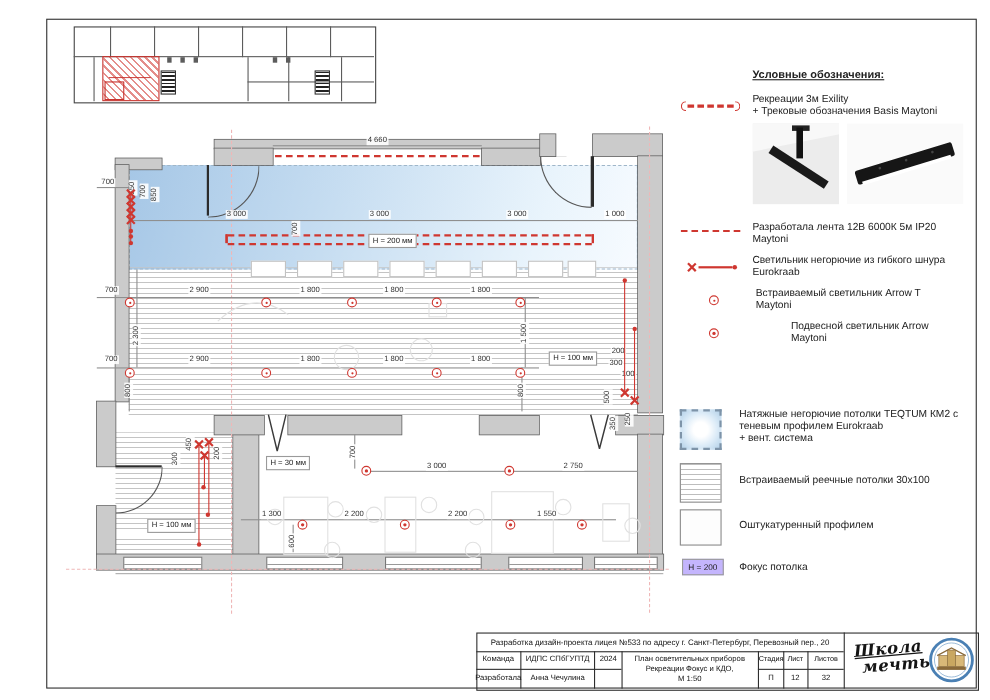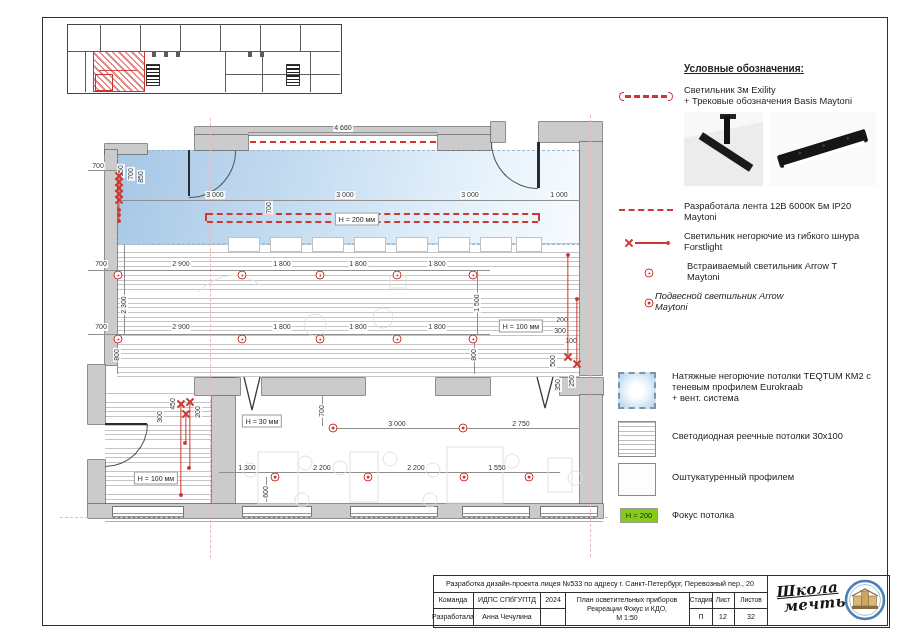--- a/index.html
+++ b/index.html
@@ -323,21 +323,21 @@
 
   <div>
     <div class="lg-title" style="left:684px;top:63px;">Условные обозначения:</div>
 
     <div class="abs" style="left:619px;top:92px;width:54px;height:10px;">
       <div class="cap capL"></div>
         <div class="cap capR"></div>
       <div class="abs" style="left:6px;right:6px;top:3px;height:0;border-top:3px dashed #cf3730;"></div>
     </div>
     <div class="lg-t" style="left:684px;top:85px;">
-      <div>Светильник 3м Exility</div>
+      <div>Рекреации 3м Exility</div>
       <div>+ Трековые обозначения Basis Maytoni</div>
     </div>
 
     <div class="photo" style="left:684px;top:112px;width:79px;height:74px;">
       <svg width="79" height="74">
         <rect width="79" height="74" fill="#ececec"></rect>
         <polygon points="0,0 79,0 79,10 0,26" fill="#f8f8f8"></polygon>
         <rect x="36" y="2" width="16" height="5" fill="#222"></rect>
         <rect x="40" y="4" width="6" height="28" fill="#111"></rect>
         <g transform="rotate(33 42 40)">
@@ -362,57 +362,57 @@
     <div class="lg-t" style="left:684px;top:201px;">
       <div>Разработала лента 12В 6000К 5м IP20</div>
       <div>Maytoni</div>
     </div>
 
     <span class="xm" style="left:629px;top:243px;"></span>
     <div class="abs" style="left:635px;top:242.3px;width:31px;height:1.4px;background:#cf3730;"></div>
     <div class="pdot" style="left:668px;top:243px;"></div>
     <div class="lg-t" style="left:684px;top:231px;">
       <div>Светильник негорючие из гибкого шнура</div>
-      <div>Forstlight</div>
+      <div>Eurokraab</div>
     </div>
 
     <div class="lt focus" style="left:649px;top:273px;">
         <i></i>
       </div>
     <div class="lg-t" style="left:687px;top:261px;">
       <div>Встраиваемый светильник Arrow T</div>
       <div>Maytoni</div>
     </div>
 
     <div class="lt arrow" style="left:649px;top:303px;">
         <i></i>
       </div>
-    <div class="lg-t" style="left:655px;top:291px;font-style:italic;">
+    <div class="lg-t" style="left:719px;top:291px;">
       <div>Подвесной светильник Arrow</div>
       <div>Maytoni</div>
     </div>
 
     <div class="sw sw-blue" style="left:618px;top:372px;width:38px;height:37px;"></div>
     <div class="lg-t" style="left:672px;top:371px;">
       <div>Натяжные негорючие потолки TEQTUM КМ2 с</div>
       <div>теневым профилем Eurokraab</div>
       <div>+ вент. система</div>
     </div>
 
     <div class="sw sw-slat" style="left:618px;top:421px;width:38px;height:36px;"></div>
     <div class="lg-t" style="left:672px;top:431px;">
-      <div>Светодиодная реечные потолки 30х100</div>
+      <div>Встраиваемый реечные потолки 30х100</div>
     </div>
 
     <div class="sw sw-plain" style="left:618px;top:463px;width:38px;height:33px;"></div>
     <div class="lg-t" style="left:672px;top:472px;">
       <div>Оштукатуренный профилем</div>
     </div>
 
-    <div class="abs" style="left:620px;top:508px;width:36px;height:13px;border:.9px solid #9a9a9a;background:#84cc16;
+    <div class="abs" style="left:620px;top:508px;width:36px;height:13px;border:.9px solid #9a9a9a;background:#c4b5fd;
          font-size:7.5px;line-height:13px;text-align:center;">H = 200</div>
     <div class="lg-t" style="left:672px;top:510px;">
       <div>Фокус потолка</div>
     </div>
   </div>
 
   <div>
     <div class="abs" style="left:433px;top:575px;width:455px;height:51px;border:1.2px solid #2e2e2e;"></div>
     <div class="tb-line" style="left:433px;top:592px;width:334px;height:1px;"></div>
     <div class="tb-line" style="left:433px;top:608px;width:132px;height:1px;"></div>

